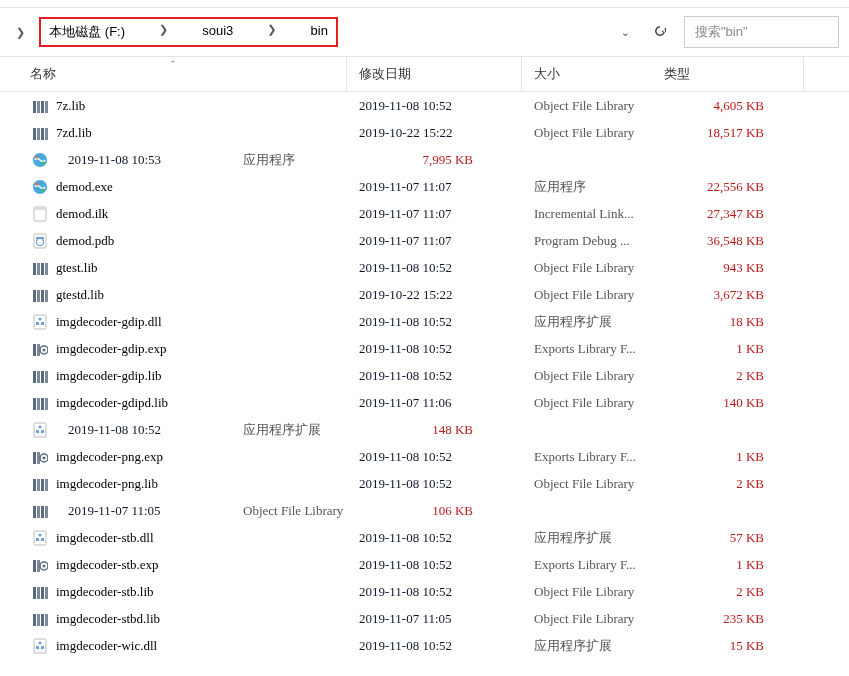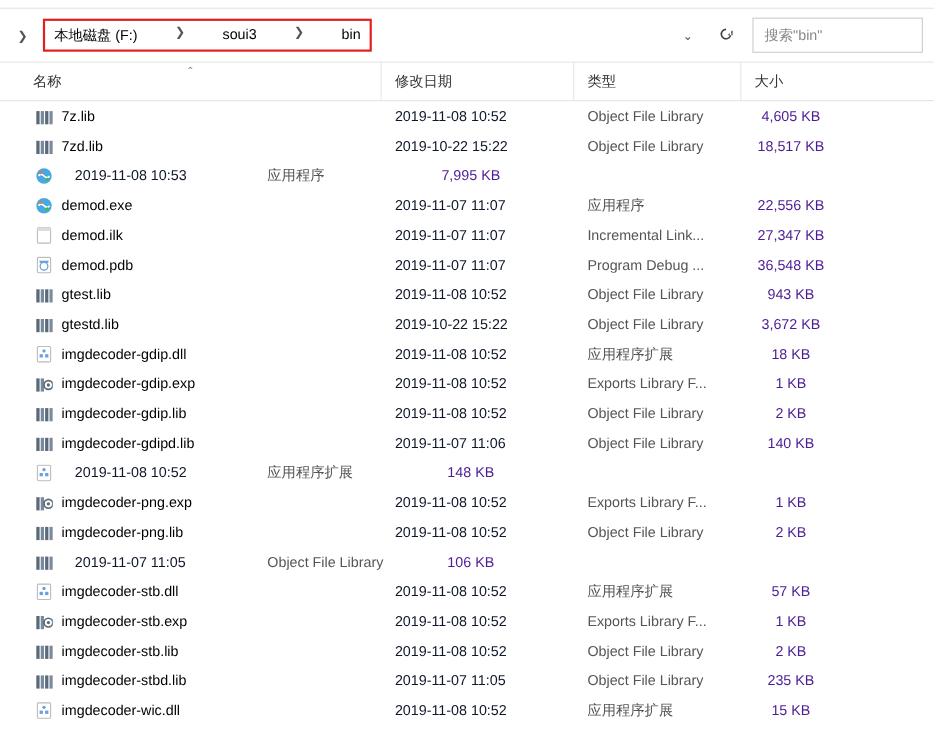--- a/index.html
+++ b/index.html
@@ -80,40 +80,41 @@
 .sort-indicator {
   position: absolute;
   left: 50%;
   top: 2px;
   transform: translateX(-50%);
   font-size: 9px;
   color: #888;
 }
 .file-list {
   overflow-y: auto;
+  font-family: Liberation Serif, serif;
 }
 .file-row {
   display: flex;
   align-items: center;
   height: 27px;
   padding-left: 30px;
 }
 .file-icon {
   width: 20px;
   height: 18px;
   margin-right: 6px;
   display: inline-flex;
   align-items: center;
   justify-content: center;
   flex-shrink: 0;
 }
 .file-name { width: 291px; overflow: hidden; white-space: nowrap; text-overflow: ellipsis; }
 .file-date { width: 175px; color: #0f172a; padding-left: 12px; }
 .file-type { width: 152px; color: #555; padding-left: 12px; overflow: hidden; white-space: nowrap; text-overflow: ellipsis; }
-.file-size { width: 100px; text-align: center; color: #4c1d95; padding-right: 10px; }
+.file-size { width: 100px; text-align: right; color: #b91c1c; padding-right: 10px; }
 </style>
 </head>
 <body>
 
 <div class="top-bar"></div>
 
 <div class="address-row">
   <span class="crumb-sep">❯</span>
   <div class="breadcrumb-box">
     <span class="crumb-item">本地磁盘 (F:)</span>
@@ -135,25 +136,25 @@
 </div>
 
 <div class="columns-header">
   <div class="col col-name">
     <span class="sort-indicator">⌃</span>
     <span>名称</span>
   </div>
   <div class="col col-date">
     <span>修改日期</span>
   </div>
+  <div class="col col-size">
+    <span>大小</span>
+  </div>
   <div class="col col-type">
     <span>类型</span>
-  </div>
-  <div class="col col-size">
-    <span>大小</span>
   </div>
 </div>
 
 <div class="file-list" id="file-list">
     <div class="file-row">
       <span class="file-icon">
         <svg width="16" height="16" viewBox="0 0 16 16">
           <use href="#ico-lib"></use>
         </svg>
       </span>

